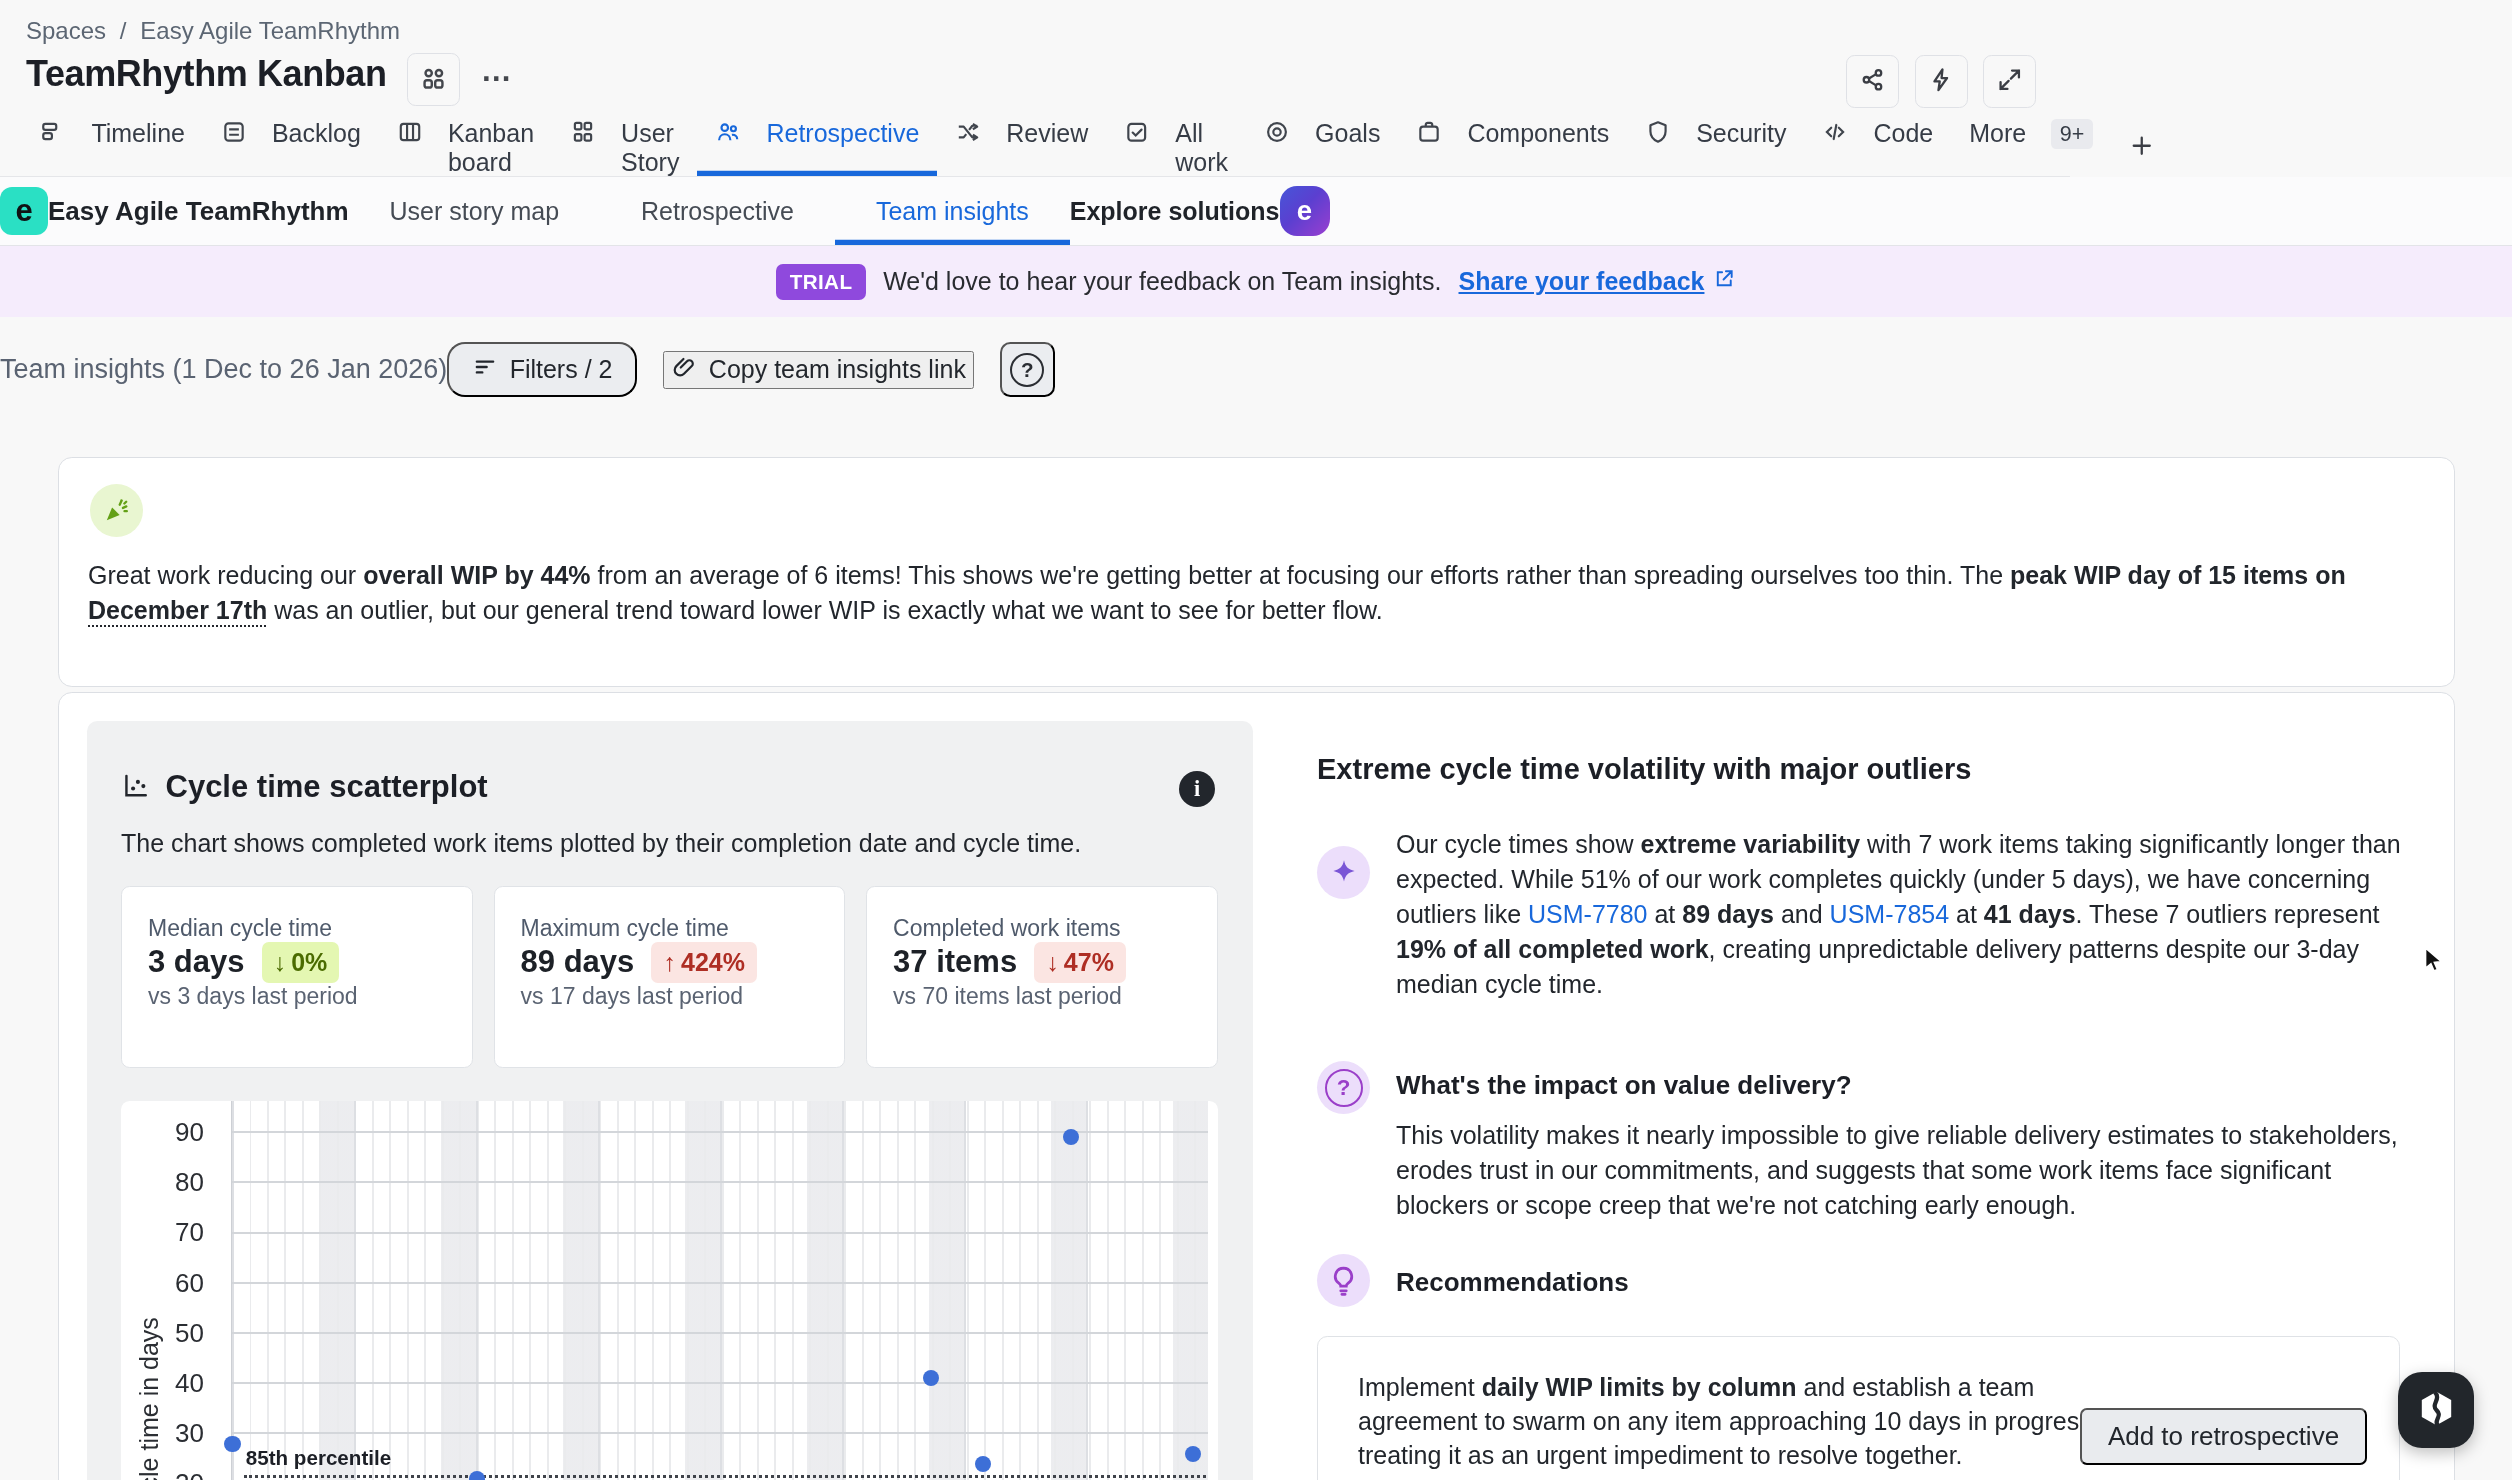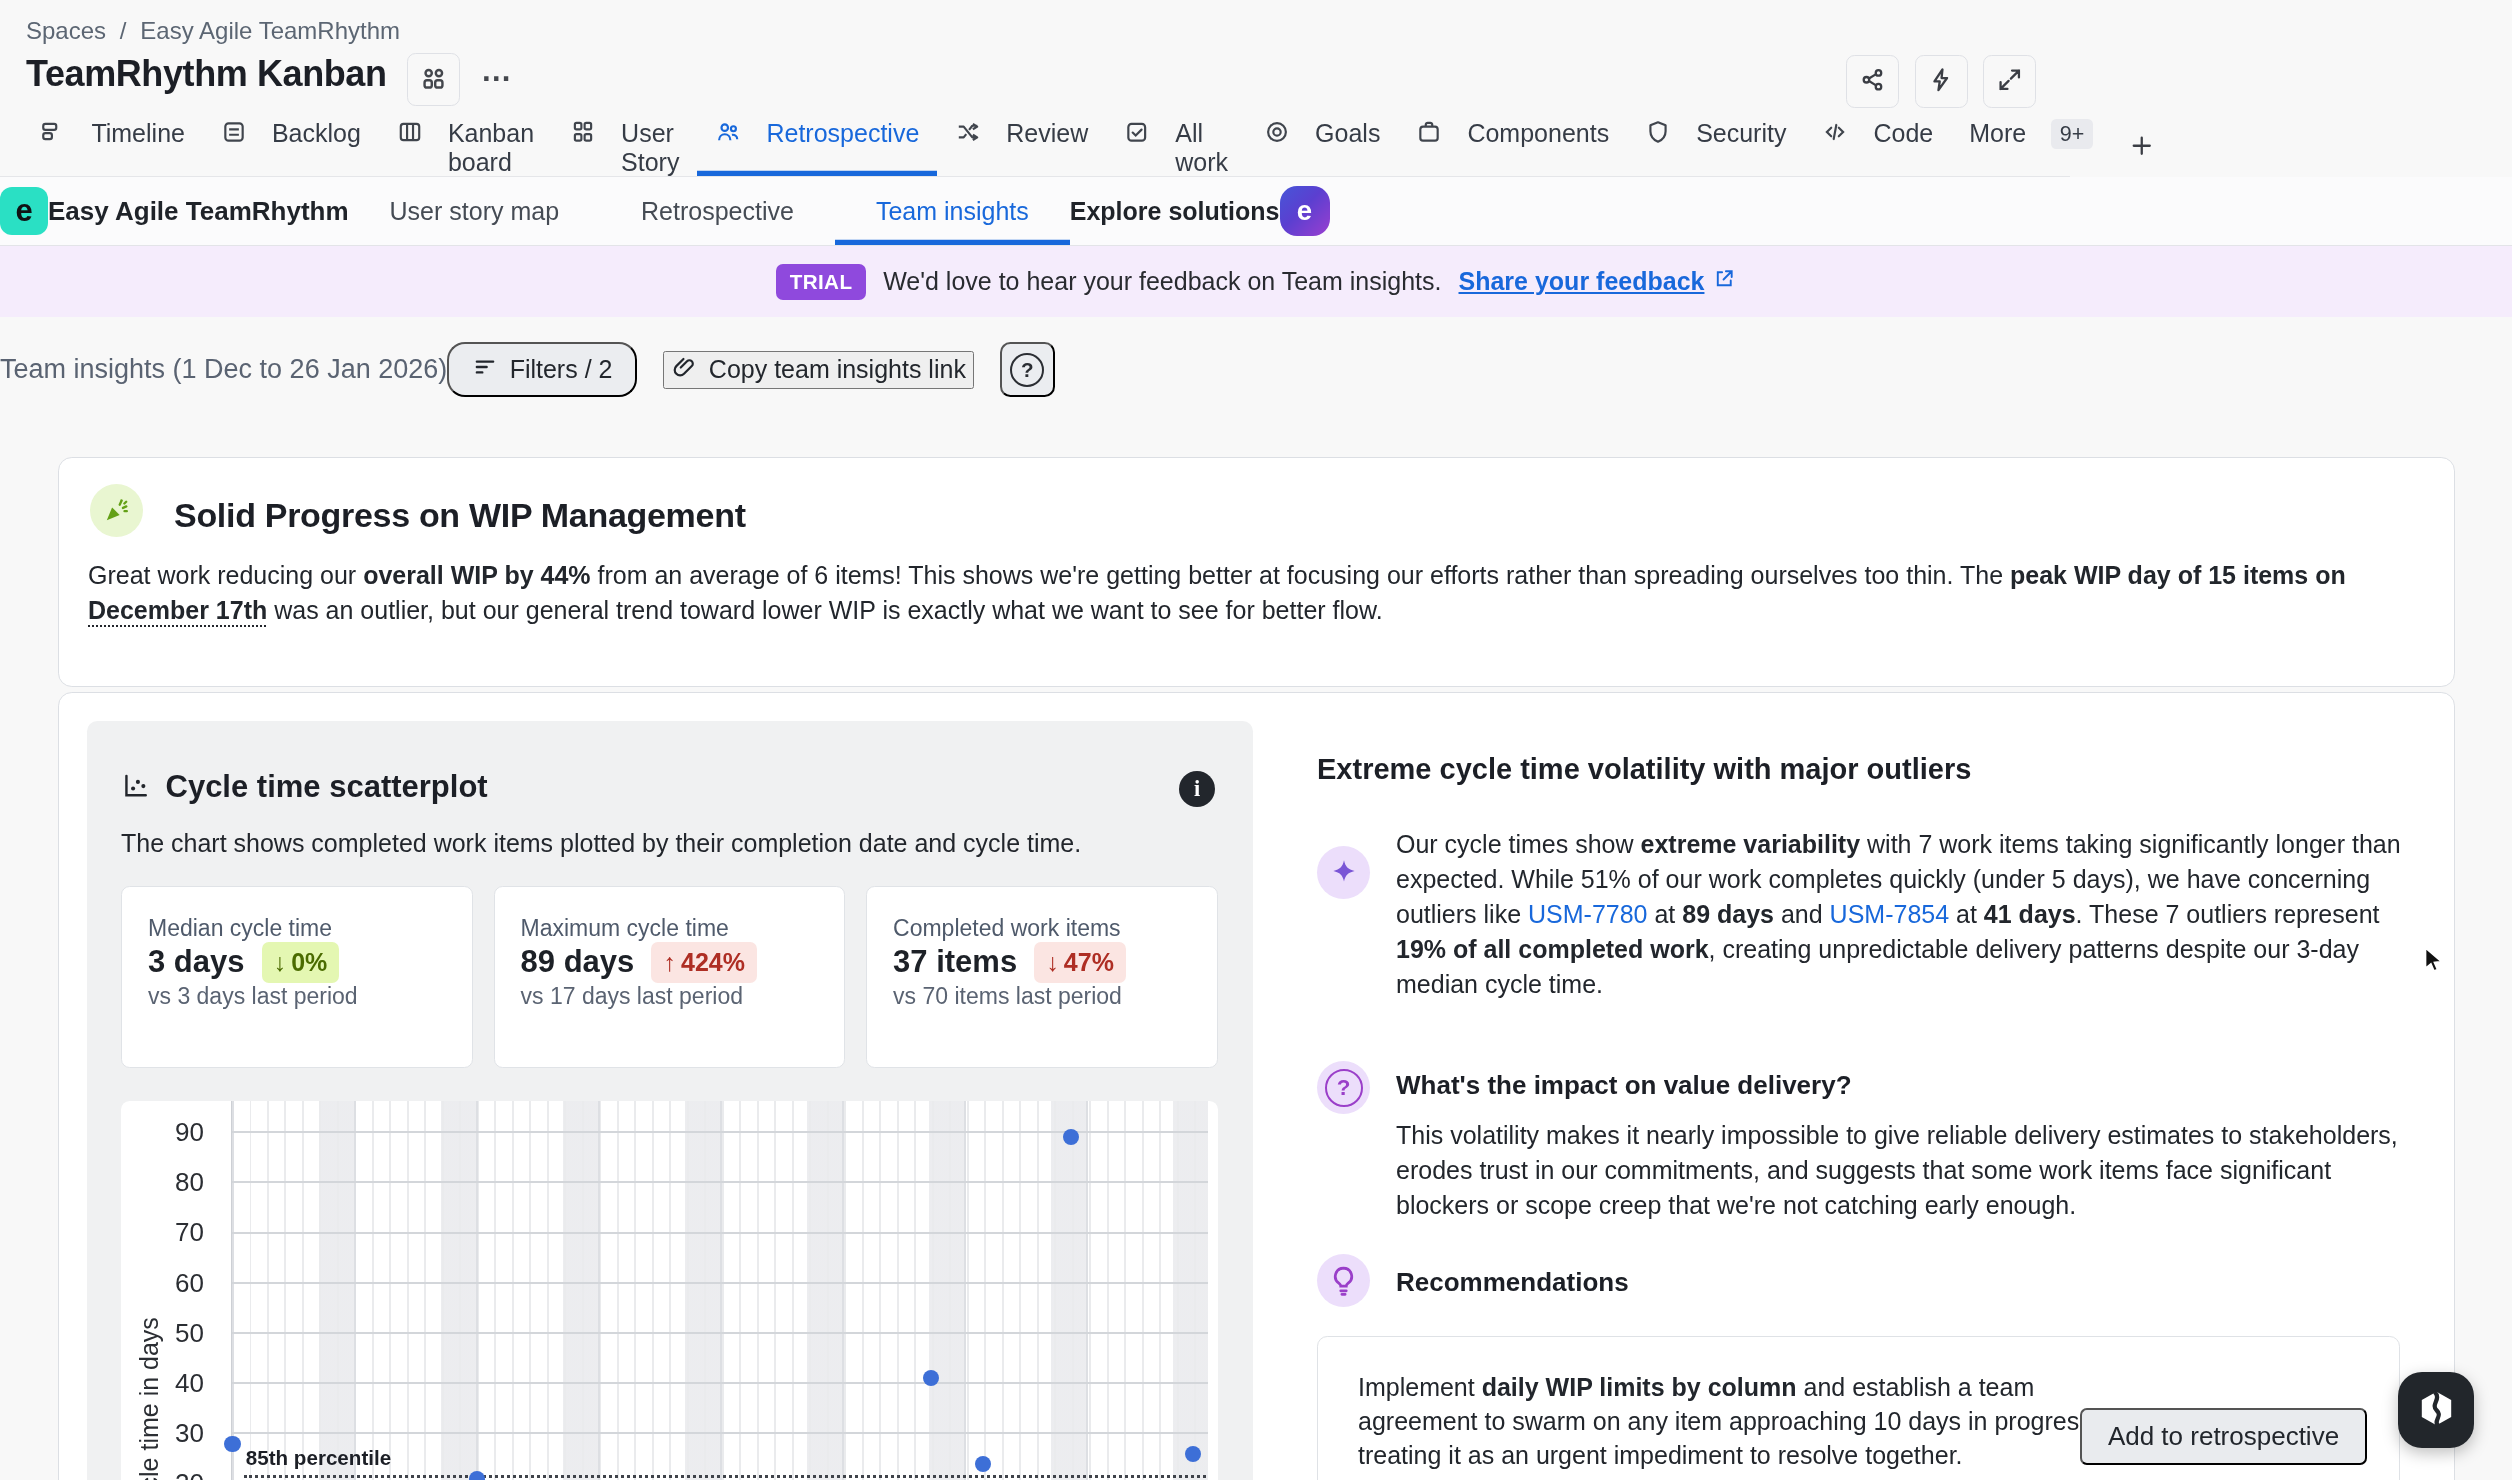--- a/index.html
+++ b/index.html
@@ -319,21 +319,20 @@
     </div>
   </div>
 
   <section class="card" id="wip-card">
     <div class="wip-icon">
       <svg width="31" height="31" viewBox="0 0 24 24" fill="none" stroke="#63a016" stroke-width="1.8" stroke-linecap="round">
         <path d="M4.5 19.5 8.6 9.6l5.8 5.8z" fill="#63a016" stroke="none"></path>
         <path d="M14.5 7.5l1.2-2.6 M17 10l2.6-1.2 M15.8 4.2l.2.2 M19.5 5.2l-1.4 1.4 M20 12.5h-1.8"></path>
       </svg>
     </div>
-    <h2 class="wip-title">Solid Progress on WIP Management</h2>
     <p class="wip-para"><span>Great work reducing our </span><span class="seg-b">overall WIP by 44%</span><span> from an average of 6 items! This shows we're getting better at focusing our efforts rather than spreading ourselves too thin. The </span><span class="seg-b">peak WIP day of 15 items on </span><span class="seg-b seg-du">December 17th</span><span> was an outlier, but our general trend toward lower WIP is exactly what we want to see for better flow.</span></p>
   </section>
 
   <section class="card" id="insights-card">
 
     <div id="scatter-panel">
       <div class="sp-header">
         <span>
           <svg width="29" height="29" viewBox="0 0 24 24" fill="none" stroke="#22262c" stroke-width="2" stroke-linecap="round">
             <path d="M4.5 4v16h16"></path>

